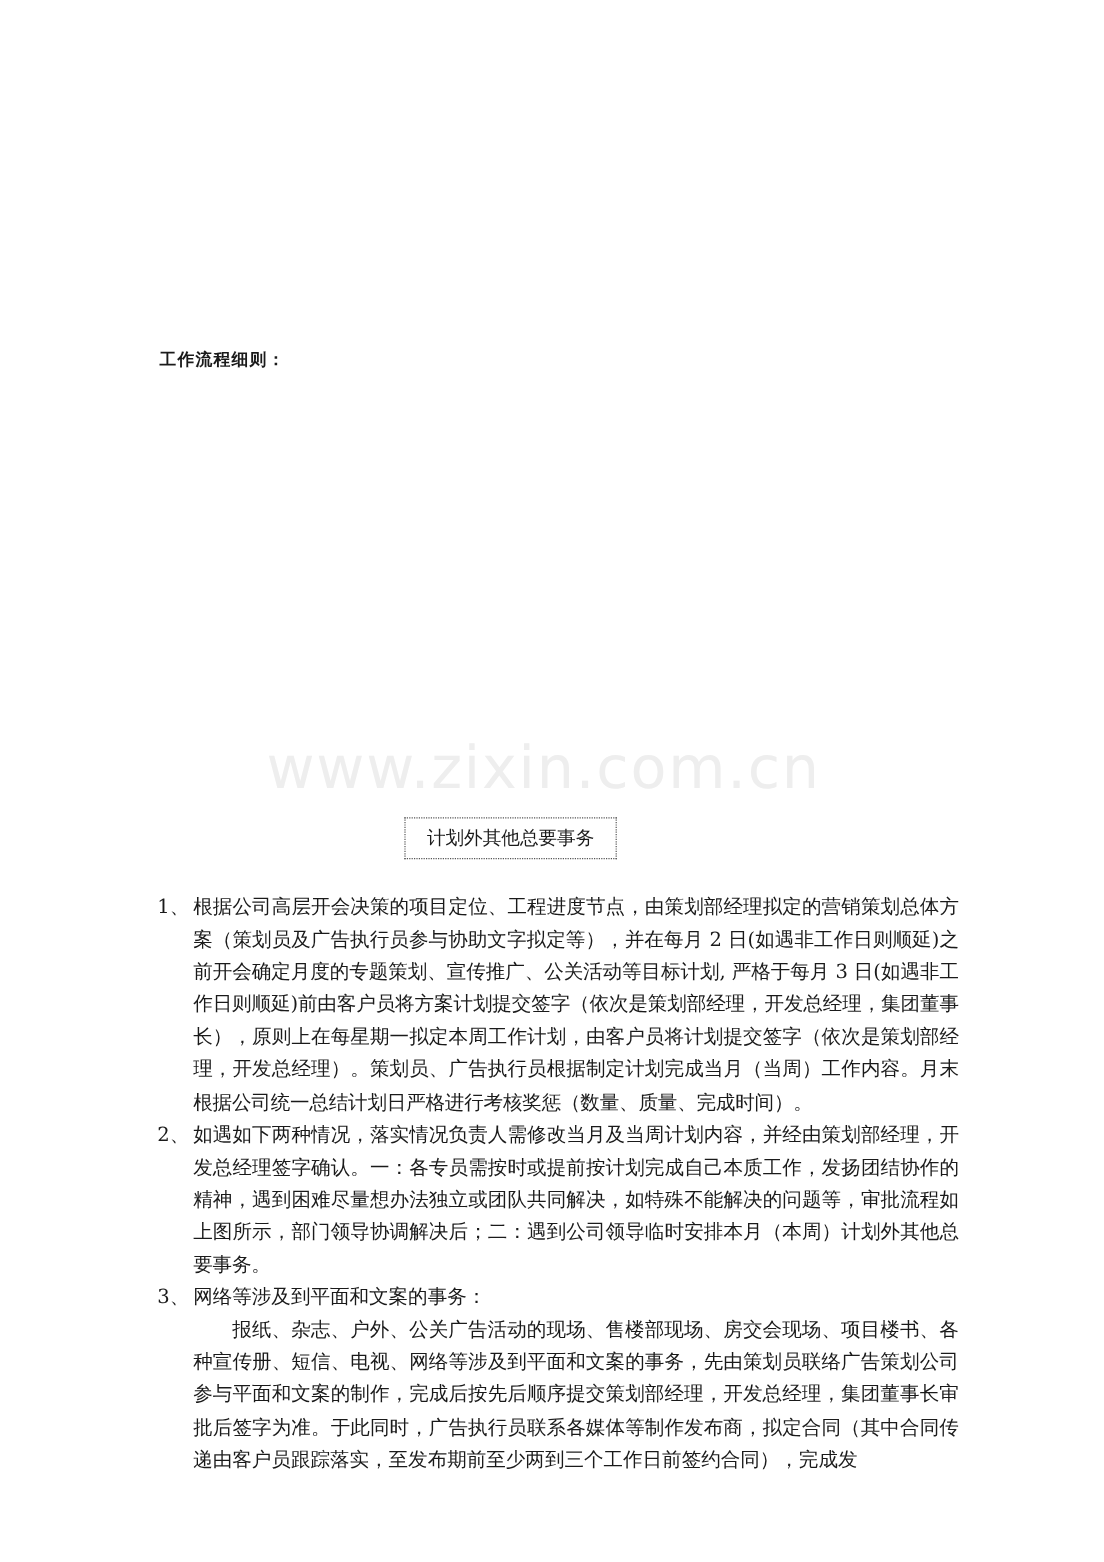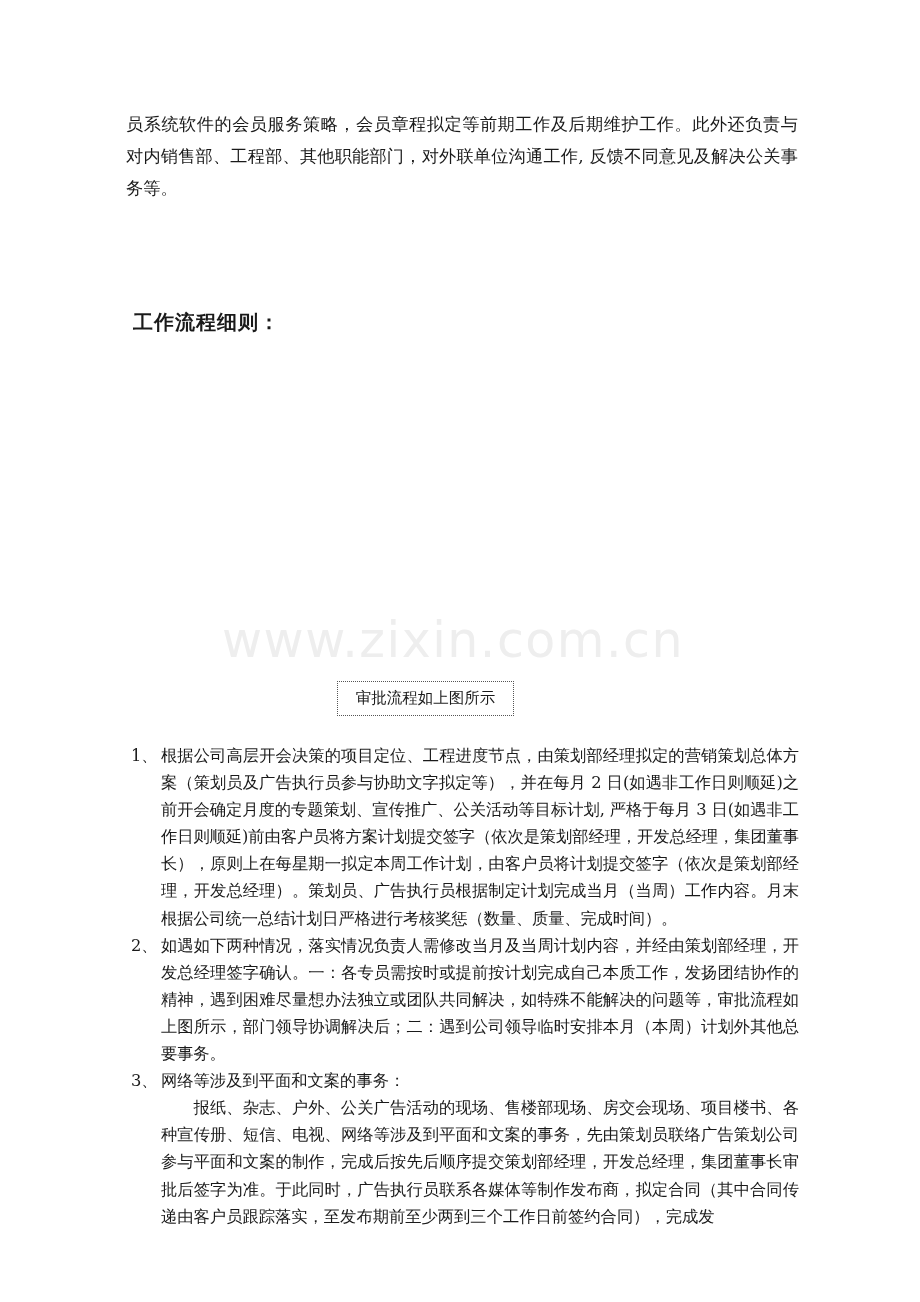--- a/index.html
+++ b/index.html
@@ -32,22 +32,22 @@
     line-height: 32px;
     text-align: justify;
     text-justify: inter-ideograph;
     letter-spacing: 0.1px;
   }
 
   
   .section-heading {
     position: absolute;
     left: 133px;
-    top: 309px;
-    font-size: 20px;
+    top: 291px;
+    font-size: 14px;
     font-weight: bold;
     font-family: Liberation Mono, monospace;
     letter-spacing: 1px;
   }
 
   
   .flow-wrap {
     position: absolute;
     left: 0px;
     top: 370px;
@@ -114,21 +114,20 @@
     display: block;
     font-family: Liberation Serif, serif;
   }
   .tight { letter-spacing: -0.15px; }
 </style>
 </head>
 <body>
 
 <div class="page">
 
-  <div class="intro">员系统软件的会员服务策略，会员章程拟定等前期工作及后期维护工作。此外还负责与对内销售部、工程部、其他职能部门，对外联单位沟通工作, 反馈不同意见及解决公关事务等。</div>
 
   <div class="section-heading">工作流程细则：</div>
 
   <div class="watermark">www.zixin.com.cn</div>
 
   <div class="flow-wrap">
     <svg class="flow-svg" width="920" height="350" viewBox="0 0 920 350" xmlns="http://www.w3.org/2000/svg">
       <defs>
         <marker id="arrow" viewBox="0 0 10 10" refX="9" refY="5" markerWidth="7" markerHeight="7" orient="auto-start-reverse">
           <path d="M 0 0 L 10 5 L 0 10 z" fill="#000"></path>
@@ -215,21 +214,21 @@
       <path d="M 676 642 L 676 668" stroke="#000" stroke-width="1.9" fill="none" marker-end="url(#arrow)"></path>
 
       <g>
         <ellipse cx="683" cy="689" rx="68" ry="27" fill="#fff" stroke="#000" stroke-width="1.8"></ellipse>
         <text x="683" y="696" text-anchor="middle" font-size="16.5" font-family="DejaVu Serif, Liberation Serif, serif" fill="#1a1a1a">方可执行</text>
       </g>
     </svg>
   </div>
 
   <div class="caption-box">
-    <span>审批流程如上图所示</span>
+    <span>计划外其他总要事务</span>
   </div>
 
   <div class="list">
 
     <div class="li">
       <span class="li-num">1、</span>
       <span class="li-body tight">根据公司高层开会决策的项目定位、工程进度节点，由策划部经理拟定的营销策划总体方案（策划员及广告执行员参与协助文字拟定等），并在每月 2 日(如遇非工作日则顺延)之前开会确定月度的专题策划、宣传推广、公关活动等目标计划, 严格于每月 3 日(如遇非工作日则顺延)前由客户员将方案计划提交签字（依次是策划部经理，开发总经理，集团董事长），原则上在每星期一拟定本周工作计划，由客户员将计划提交签字（依次是策划部经理，开发总经理）。策划员、广告执行员根据制定计划完成当月（当周）工作内容。月末根据公司统一总结计划日严格进行考核奖惩（数量、质量、完成时间）。</span>
     </div>
 
     <div class="li">

